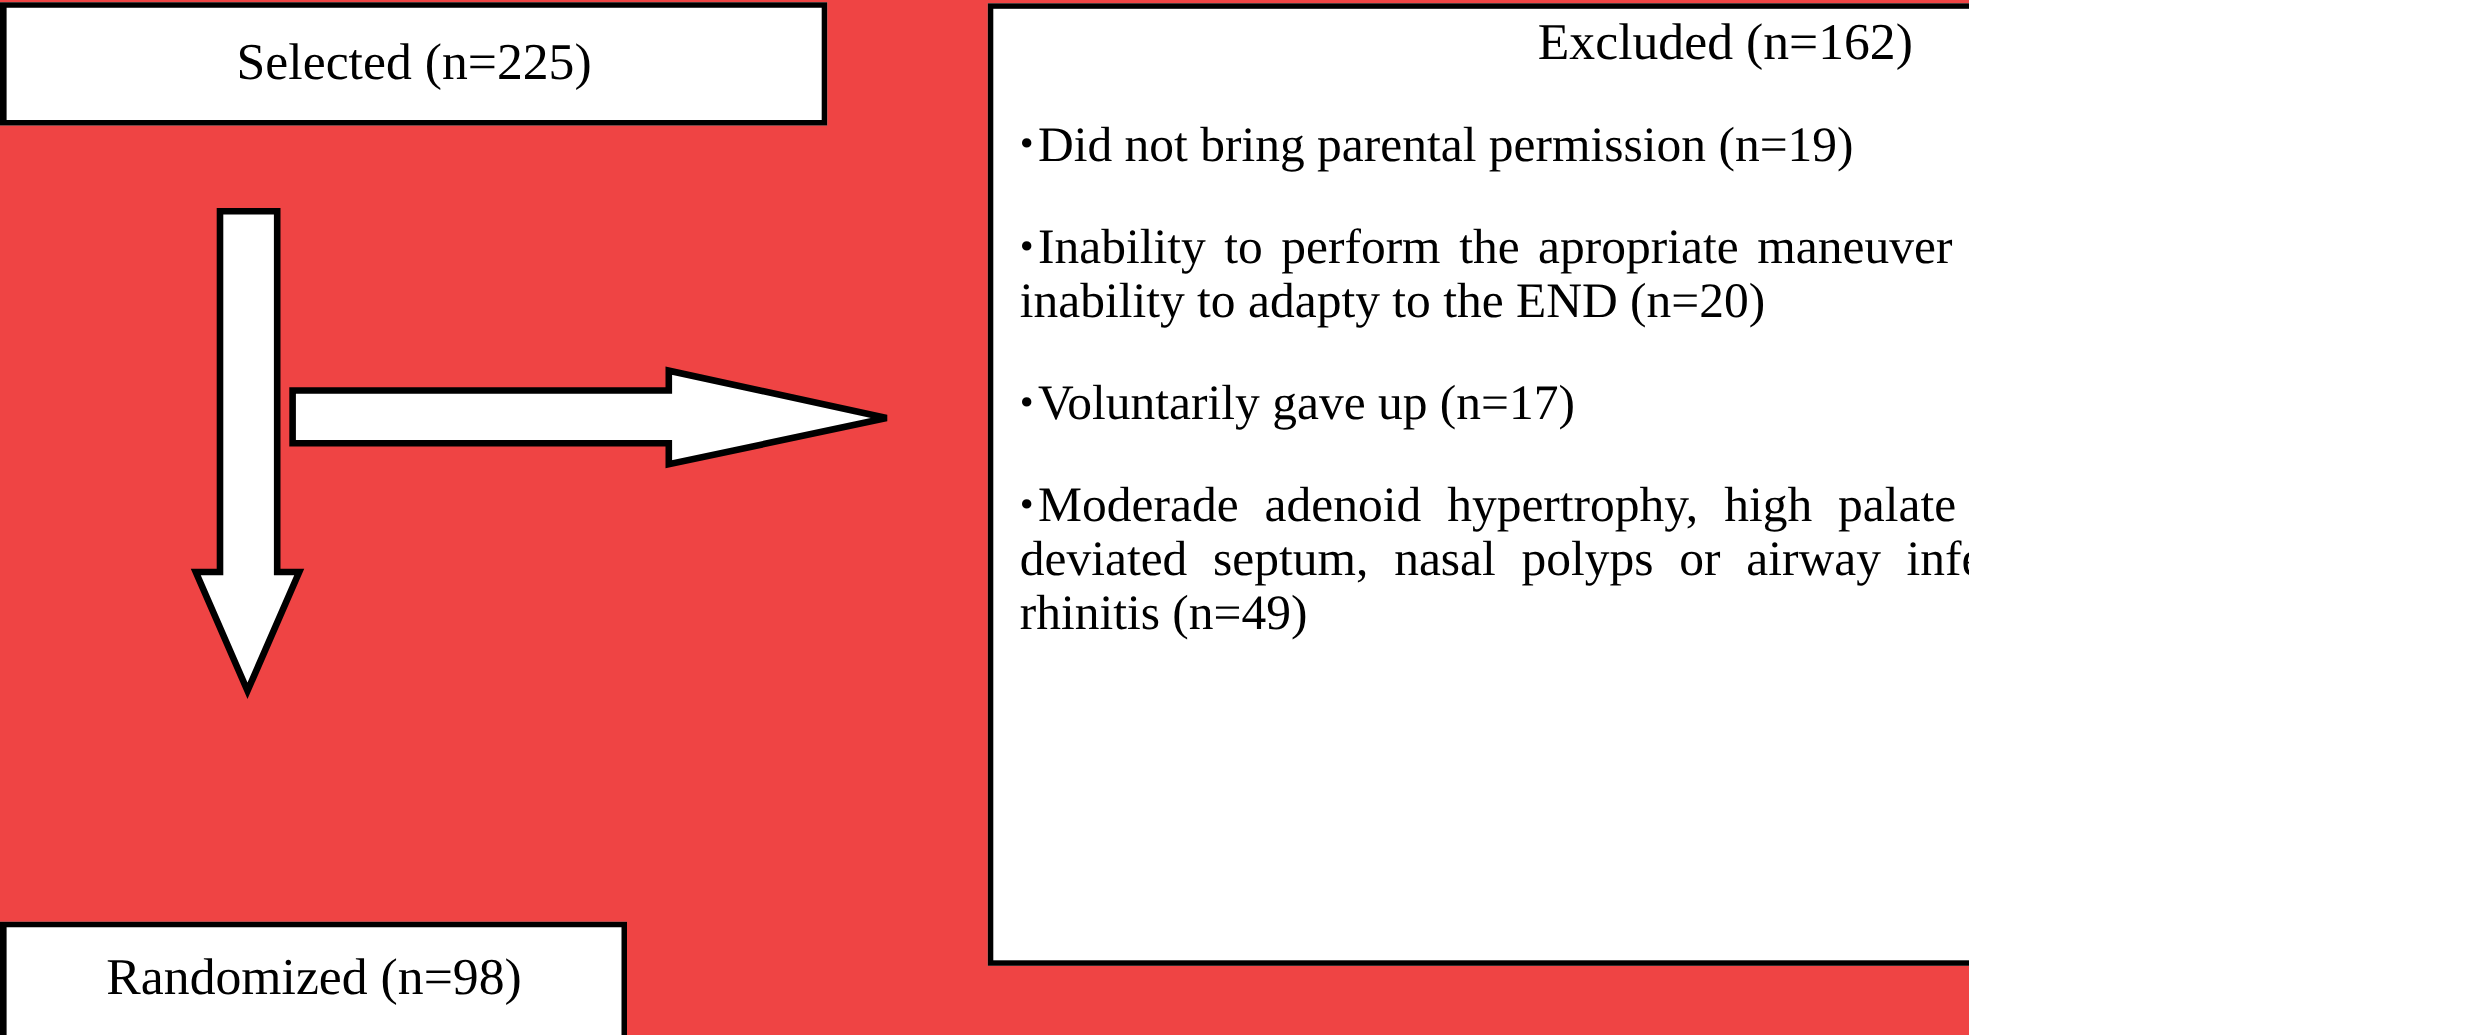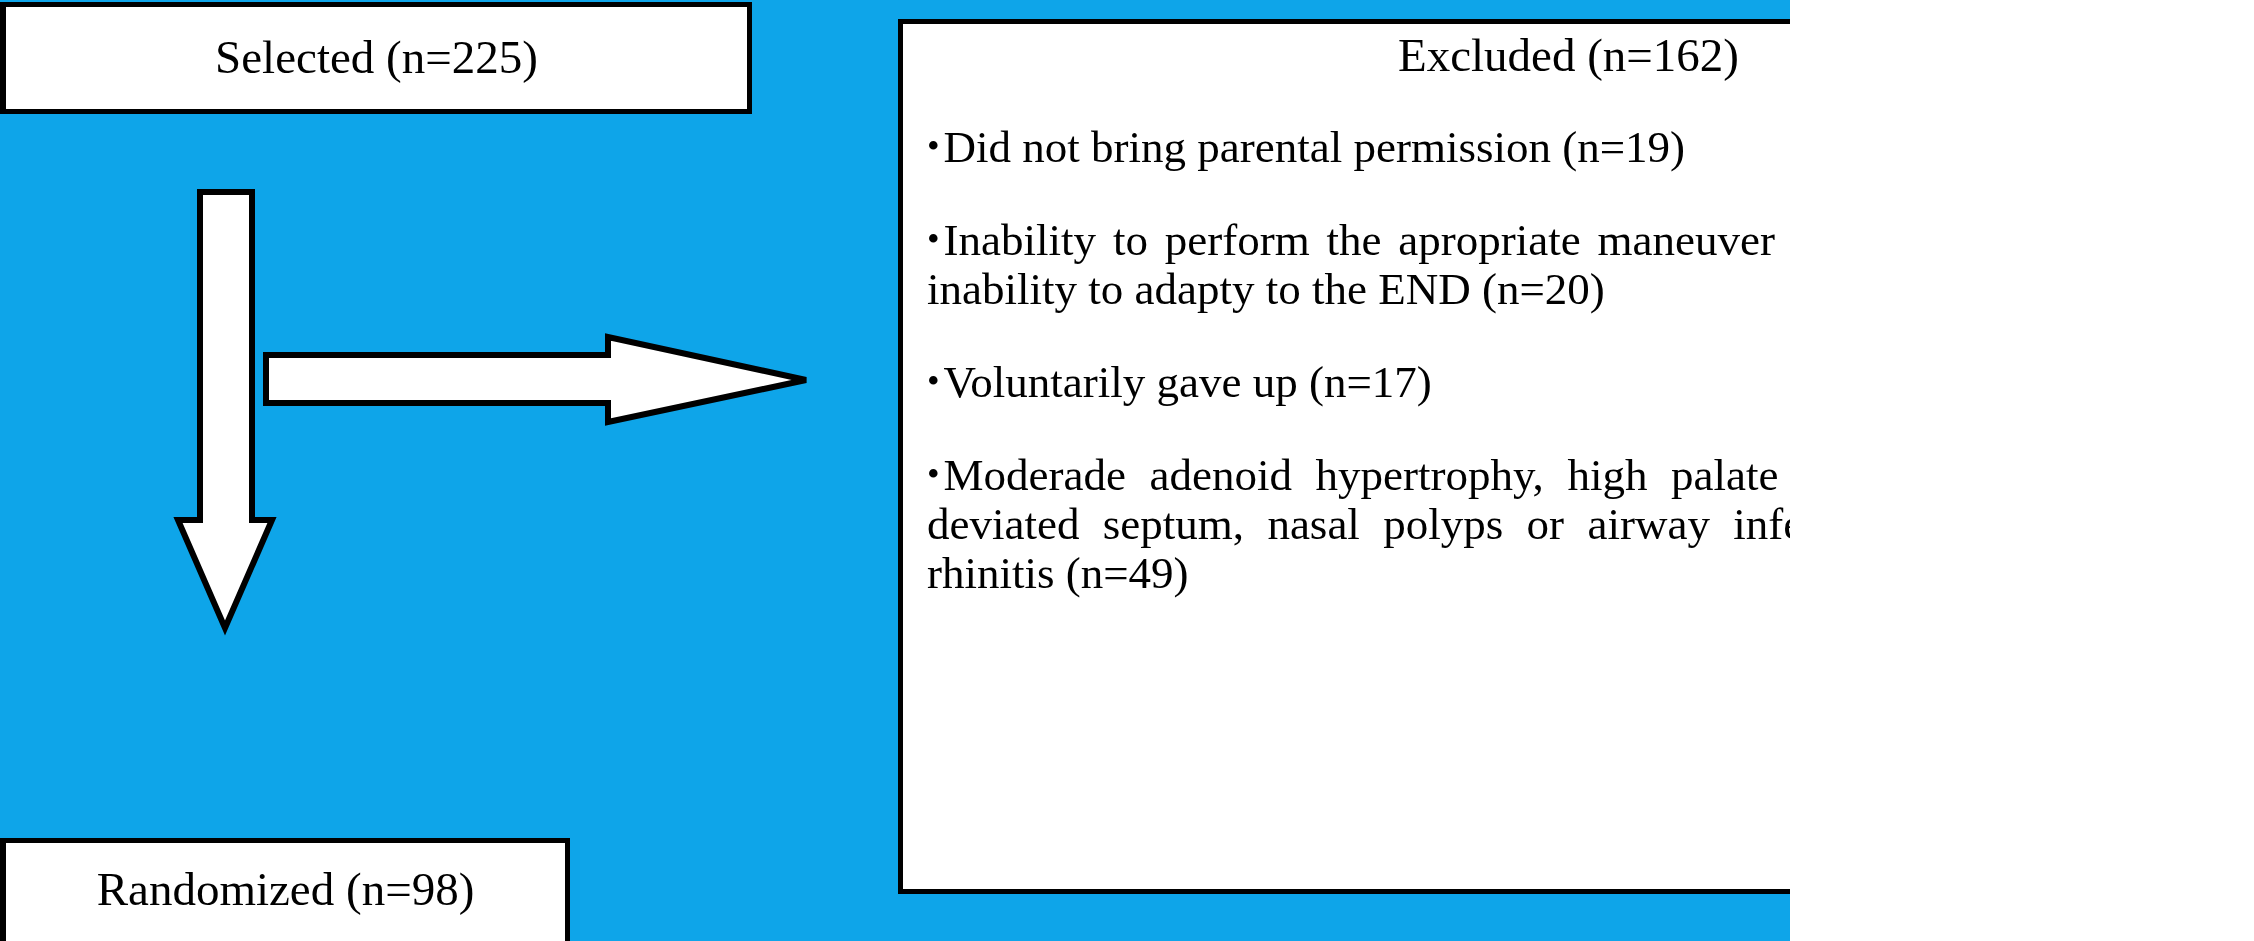--- a/index.html
+++ b/index.html
@@ -8,21 +8,21 @@
     background: #ffffff;
   }
   body {
     font-family: "Liberation Serif", "DejaVu Serif", serif;
     color: #000000;
   }
   #canvas {
     position: relative;
     width: 1790px;
     height: 941px;
-    background: #0ea5e9;
+    background: #ef4444;
     overflow: hidden;
   }
 
   
   .box {
     position: absolute;
     box-sizing: border-box;
     background: #ffffff;
     border: 5px solid #000000;
   }
@@ -49,21 +49,21 @@
     left: 0px;
     top: 838px;
     width: 570px;
     height: 112px;
     border-left-width: 6px;
   }
   #randomized-box .box-text { top: 22px; }
 
   #excluded-box {
     left: 898px;
-    top: 19px;
+    top: 3px;
     width: 1355px;
     height: 875px;
     border-width: 5px;
     padding: 0;
     text-decoration: underline;
   }
 
   
   .excluded-inner {
     position: absolute;

